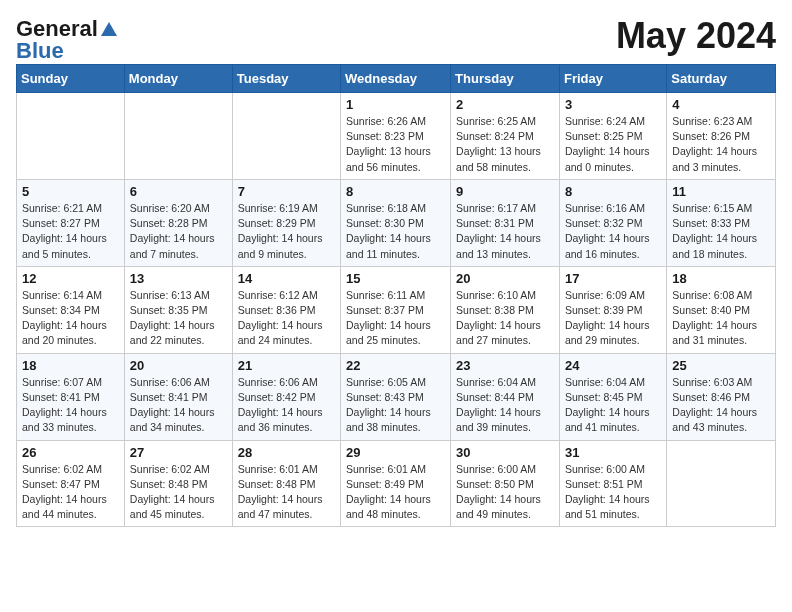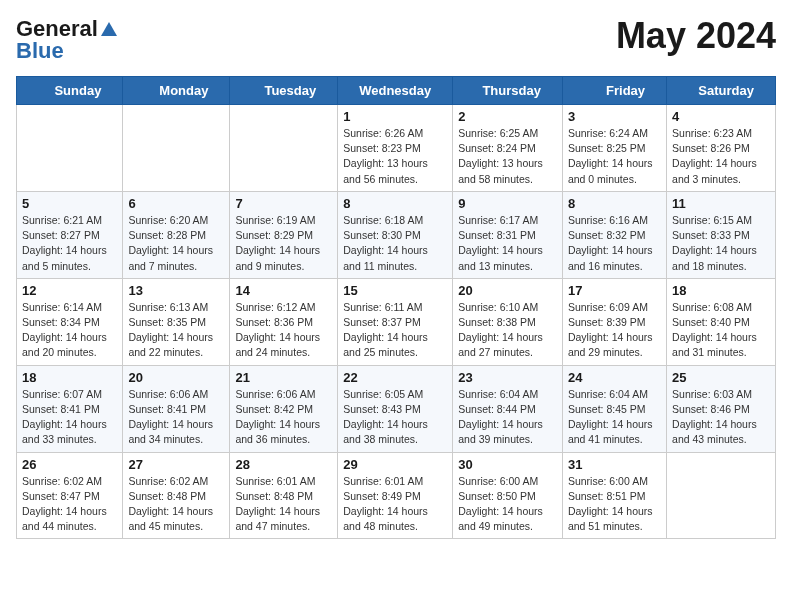--- a/index.html
+++ b/index.html
@@ -7,21 +7,20 @@
       font-family: Arial, sans-serif;
       background: #fff;
       width: 792px;
       min-height: 612px;
       padding: 16px;
     }
     .header {
       display: flex;
       justify-content: space-between;
       align-items: flex-start;
-      margin-bottom: 12px;
     }
     .logo {
       display: flex;
       flex-direction: column;
       align-items: flex-start;
     }
     .title-block {
       text-align: right;
     }
     .title-month {
@@ -37,22 +36,22 @@
     .calendar {
       width: 100%;
       border-collapse: collapse;
       font-size: 11px;
     }
     .calendar thead tr th {
       background-color: #2a6aad;
       color: #fff;
       font-size: 13px;
       font-weight: bold;
-      padding: 6px 21px;
-      text-align: right;
+      padding: 6px 4px;
+      text-align: left;
       border: 1px solid #1a5a9d;
     }
     .calendar tbody tr td {
       border: 1px solid #ccc;
       vertical-align: top;
       padding: 4px 5px;
       width: 113px;
       min-height: 80px;
       background: #fff;
     }

